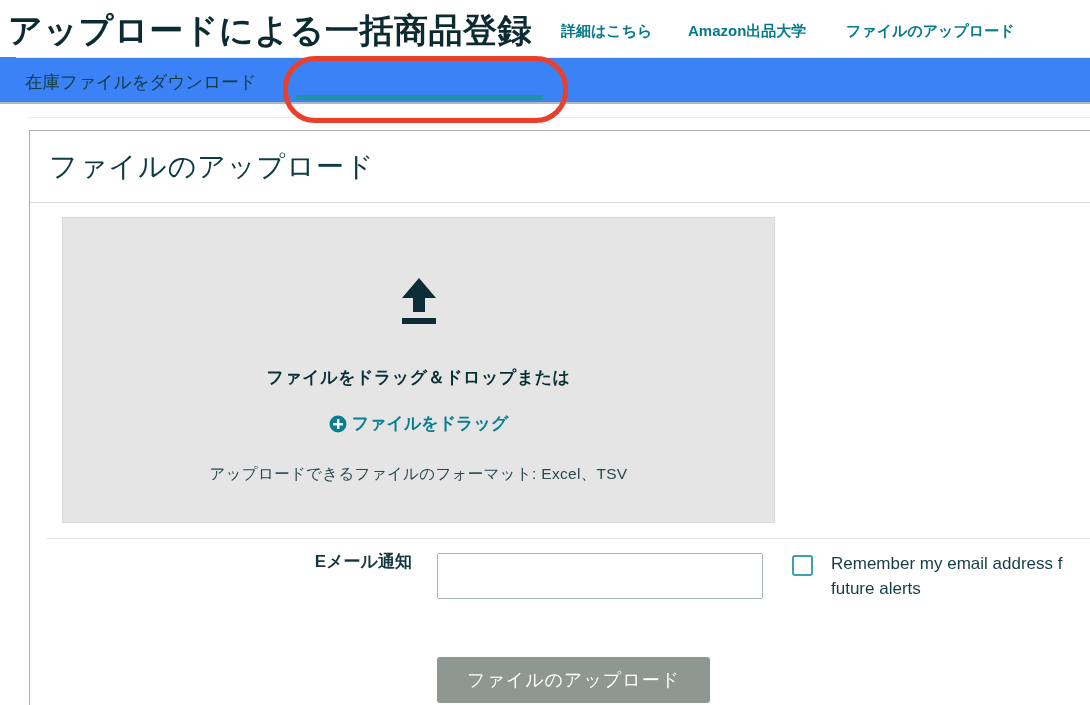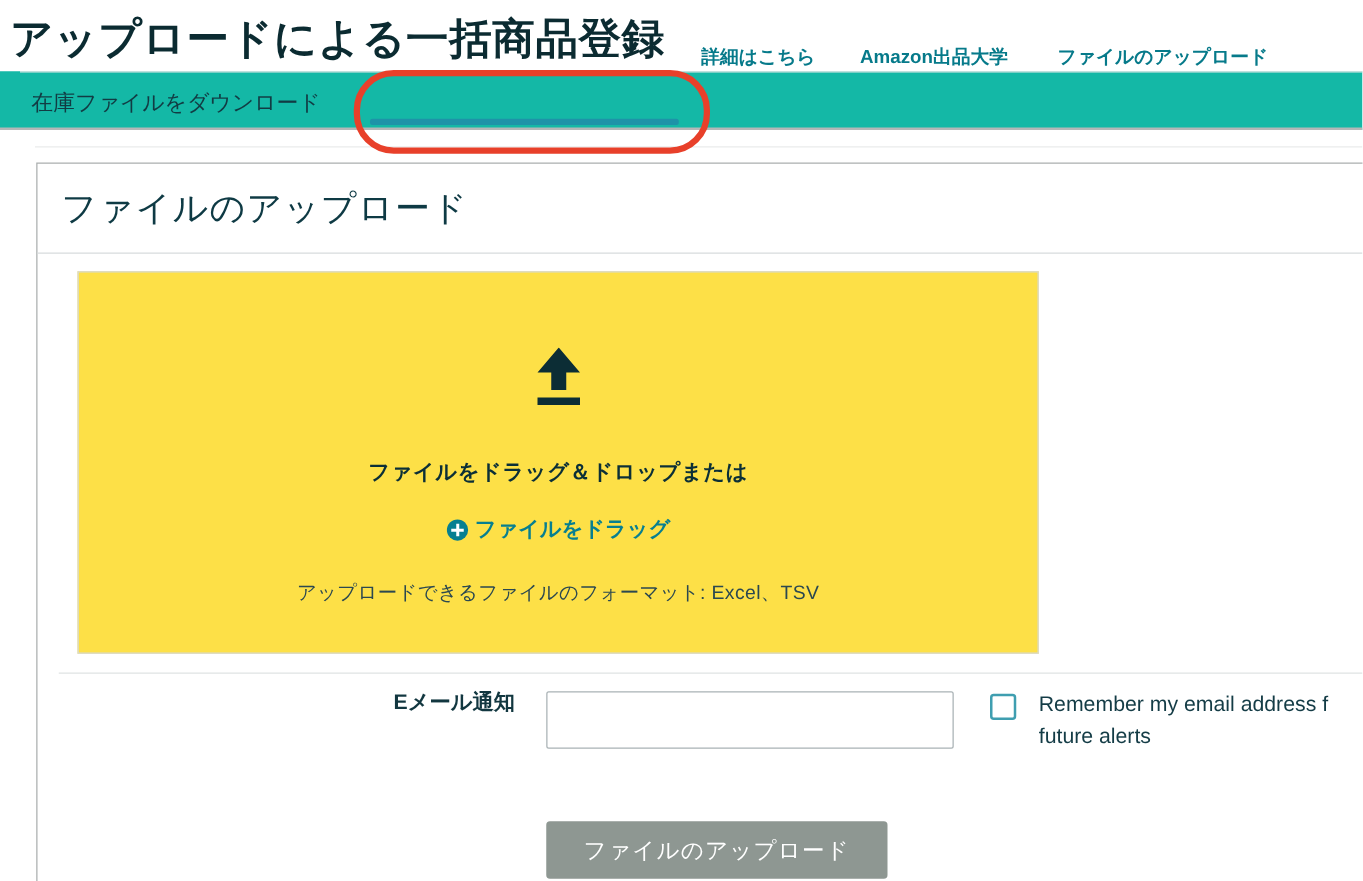--- a/index.html
+++ b/index.html
@@ -9,31 +9,31 @@
     background:#ffffff; color:#0f3136; overflow:hidden; position:relative;
   }
   .page { position:absolute; left:0; top:0; width:1090px; height:705px; overflow:hidden; }
 
   
   .page-title {
     position:absolute; left:8px; top:8px;
     font-size:34px; font-weight:700; letter-spacing:0.5px;
     color:#0b2b31; white-space:nowrap;
   }
-  .header-links { position:absolute; top:36px; left:0; width:913px; height:22px; }
+  .header-links { position:absolute; top:22px; left:0; width:913px; height:22px; }
   .hl {
     position:absolute; top:0; font-size:15px; font-weight:600;
     color:#067a8a; text-decoration:none; white-space:nowrap; cursor:pointer;
   }
   .hl1 { left:561px; } .hl2 { left:688px; } .hl3 { left:846px; }
 
   
   .tabbar {
     position:absolute; left:0; top:57px; width:1090px; height:47px;
-    border-bottom:2px solid #b4b7b7; background:#14b8a6;
+    border-bottom:2px solid #b4b7b7; background:#3b82f6;
   }
   .tabbar-topline { position:absolute; left:16px; top:0; right:0; height:1px; background:#e6e8e8; }
   .tab {
     position:absolute; top:13px; font-size:17.5px; color:#123b43;
     white-space:nowrap; cursor:pointer;
   }
   .tab-t1 { left:25px; } .tab-t2 { left:296px; } .tab-t3 { left:570px; }
   .tab-underline {
     position:absolute; left:296px; top:38px; width:247px; height:5px;
     background:#1e93a8; border-radius:2px;
@@ -48,22 +48,22 @@
     background:#ffffff; border:1px solid #abafaf;
   }
   .panel-heading {
     position:absolute; left:49px; top:148px;
     font-size:28px; font-weight:400; letter-spacing:1px; color:#0e3a44; white-space:nowrap;
   }
   .heading-divider { position:absolute; left:30px; top:202px; right:0; height:1px; background:#d8dcdd; }
 
   
   .dropzone {
-    position:absolute; left:62px; top:217px; width:769px; height:306px;
-    border:1px solid #d5d9d9; background:#fde047;
+    position:absolute; left:62px; top:217px; width:713px; height:306px;
+    border:1px solid #d5d9d9; background:#e5e5e5;
     display:flex; flex-direction:column; align-items:center;
   }
   .upload-icon { margin-top:60px; width:40px; height:46px; flex:0 0 auto; }
   .drag-text {
     margin-top:42px; font-size:17px; font-weight:700; color:#0b2f37;
     letter-spacing:0.5px; white-space:nowrap;
   }
   .browse-link {
     margin-top:23px; display:flex; align-items:center; gap:5px;
     font-size:17px; font-weight:700; color:#077f90; cursor:pointer; white-space:nowrap;

